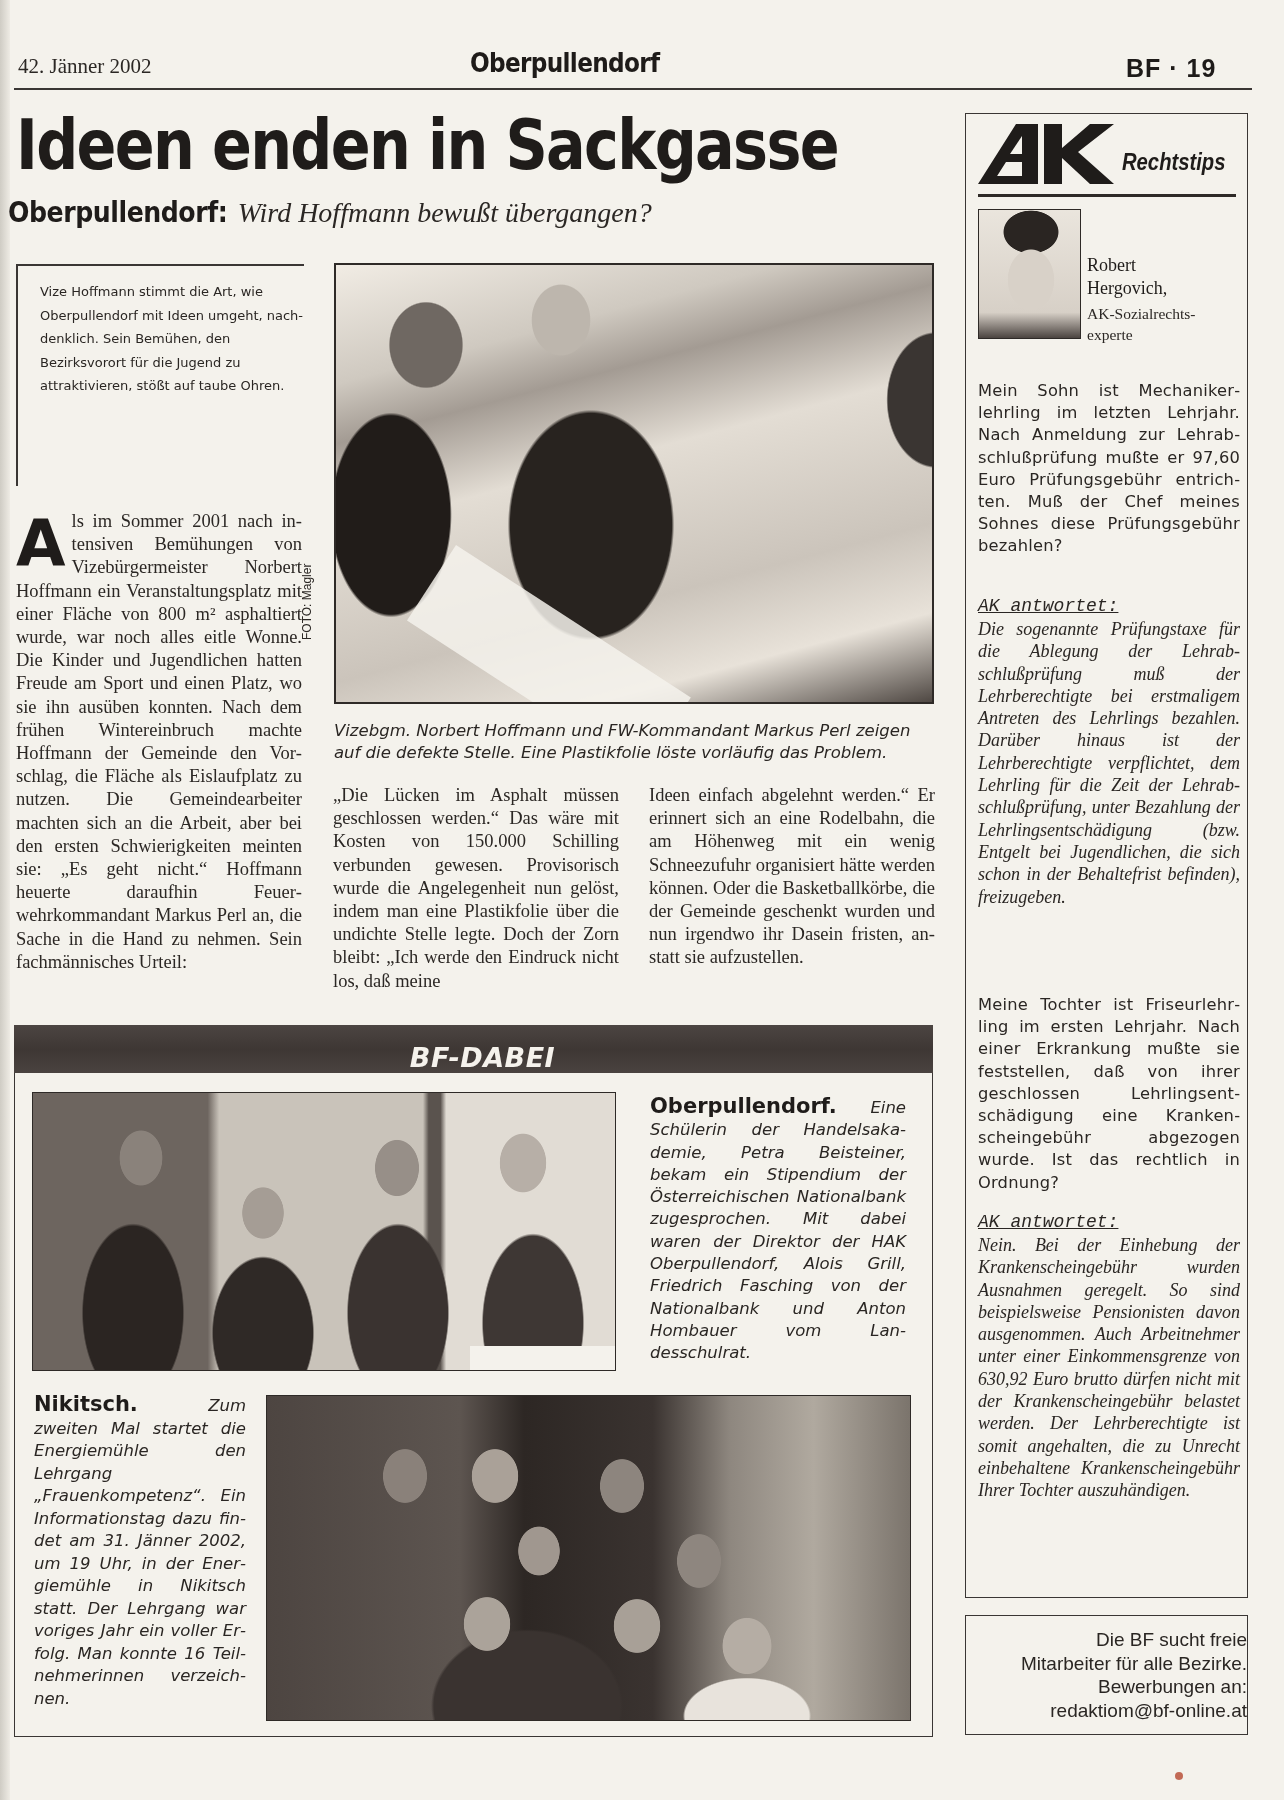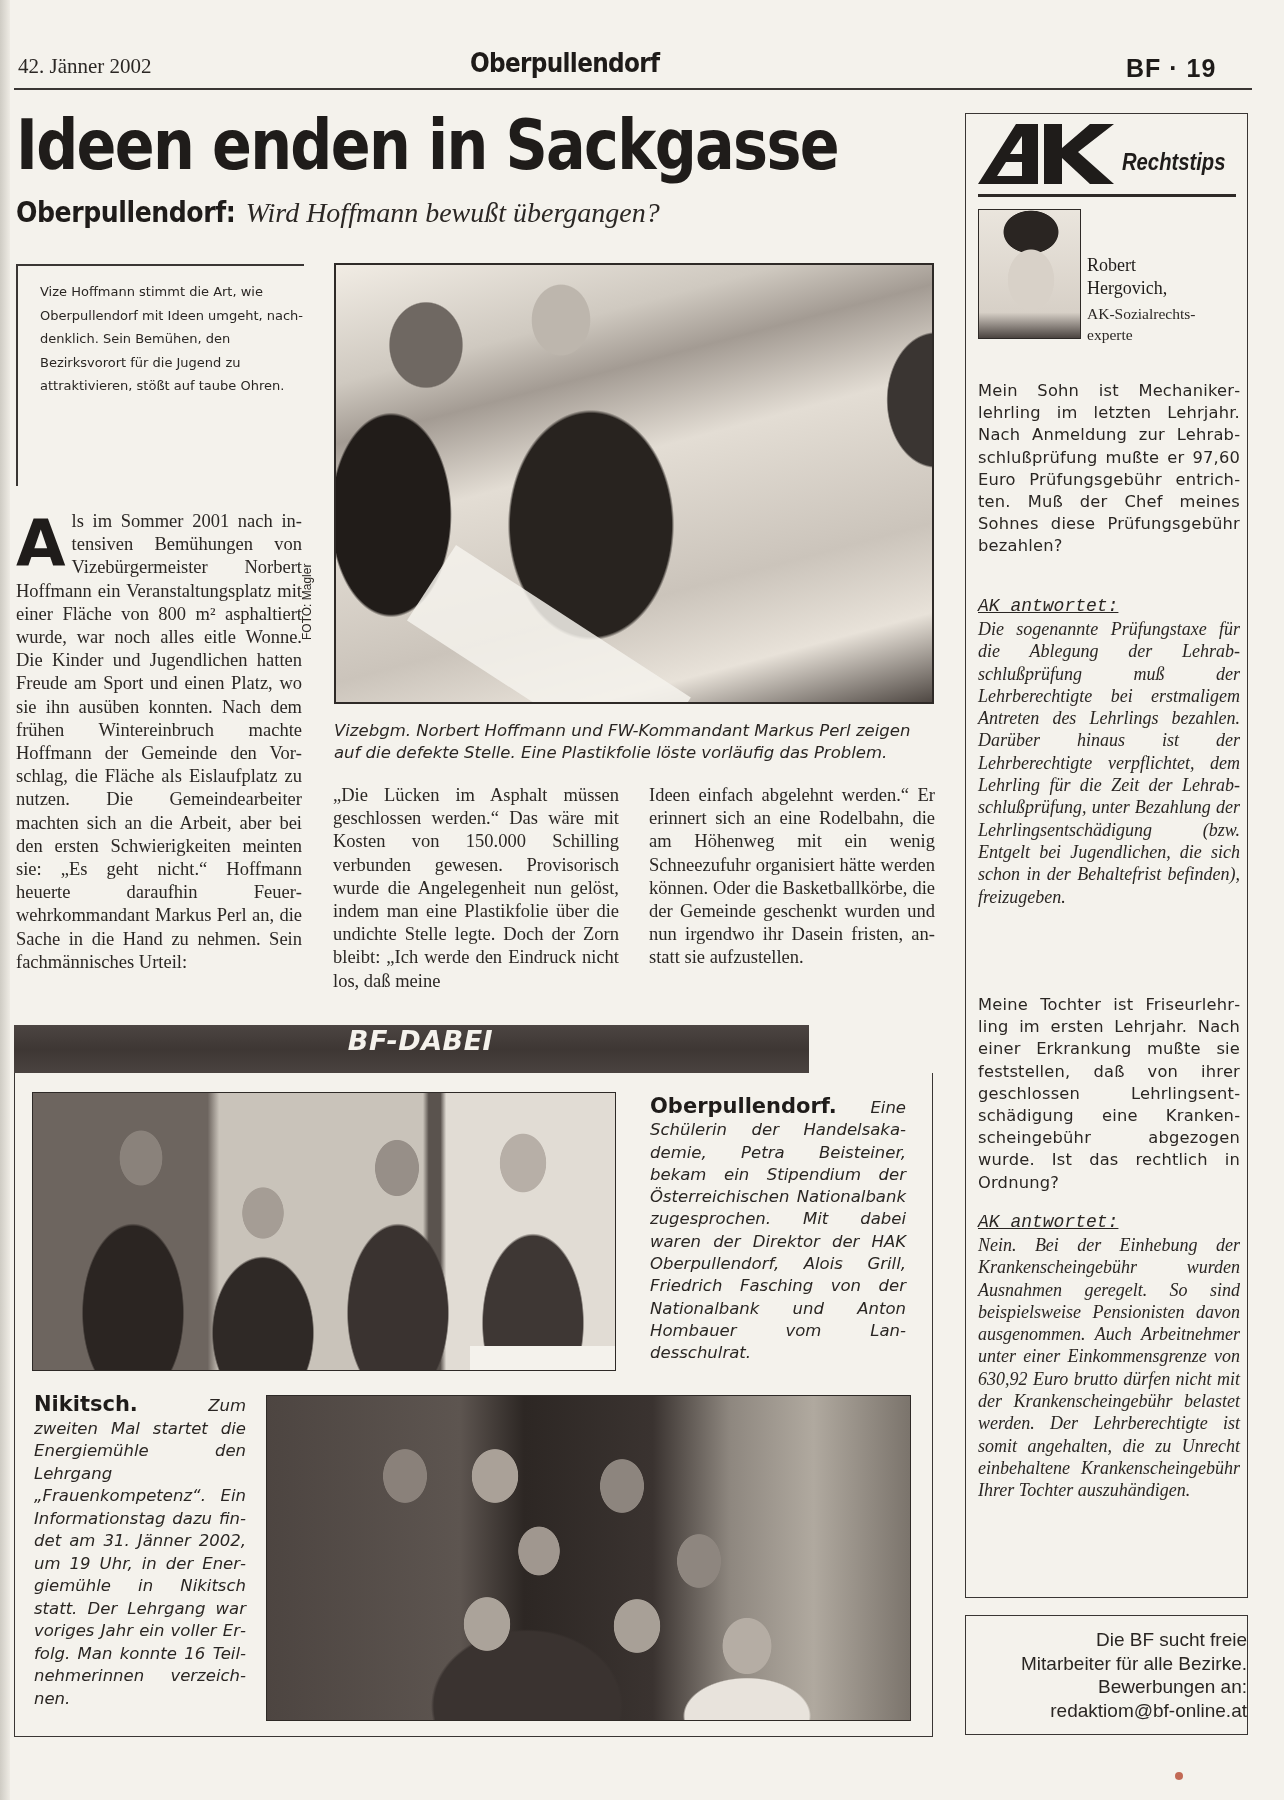--- a/index.html
+++ b/index.html
@@ -8,21 +8,21 @@
   .left-edge { position: absolute; left: 0; top: 0; width: 10px; height: 1800px; background: linear-gradient(90deg, #cfccc4, #eeebe4); }
 
   
   .hdr-date { position: absolute; left: 18px; top: 54px; font-family: "Liberation Serif", serif; font-size: 21px; color: #2b2724; }
   .hdr-section { position: absolute; left: 470px; top: 47px; width: 340px; text-align: left; font-family: "DejaVu Sans", sans-serif; font-weight: bold; font-size: 27px; letter-spacing: -0.8px; transform: scaleX(0.86); transform-origin: left; color: #1e1b19; }
   .hdr-page { position: absolute; left: 1126px; top: 54px; font-family: "Liberation Sans", sans-serif; font-weight: bold; font-size: 25px; color: #1e1b19; letter-spacing: 1px; }
   .hdr-rule { position: absolute; left: 14px; top: 88px; width: 1238px; height: 2px; background: #3a3634; }
 
   
   .headline { position: absolute; left: 16px; top: 104px; font-family: "DejaVu Sans", sans-serif; font-weight: bold; font-size: 70px; letter-spacing: -2px; color: #1f1c1a; transform: scaleX(0.84); transform-origin: left; white-space: nowrap; }
-  .subhead { position: absolute; left: 16px; top: 196px; white-space: nowrap; }
+  .subhead { position: absolute; left: 8px; top: 196px; white-space: nowrap; }
   .subhead .loc { font-family: "DejaVu Sans", sans-serif; font-weight: bold; font-size: 28px; color: #1f1c1a; letter-spacing: -0.5px; display: inline-block; transform: scaleX(0.9); transform-origin: left; }
   .subhead .q { font-family: "Liberation Serif", serif; font-style: italic; font-size: 28px; color: #2b2724; margin-left: -18px; }
 
   
   .intro-box { position: absolute; left: 16px; top: 264px; width: 288px; height: 222px; border-left: 2px solid #3a3634; border-top: 2px solid #3a3634; padding: 14px 0 0 22px; }
   .intro-text { font-family: "DejaVu Sans", sans-serif; font-size: 13px; line-height: 23.5px; color: #2a2623; }
 
   
   .col { position: absolute; font-family: "Liberation Serif", serif; font-size: 18.5px; line-height: 23.2px; text-align: justify; hyphens: manual; color: #2b2724; }
   .col1 { left: 16px; top: 510px; width: 286px; }
@@ -38,21 +38,21 @@
       radial-gradient(ellipse 95px 160px at 55px 250px, #211c19 62%, transparent 64%),
       radial-gradient(ellipse 60px 70px at 90px 80px, #6f6862 60%, transparent 62%),
       radial-gradient(ellipse 48px 58px at 225px 55px, #bdb6ad 60%, transparent 62%),
       linear-gradient(165deg, #f1ece4 0%, #cfc9c0 20%, #a39b93 30%, #e3ddd4 45%, #cbc4bb 70%, #e8e2d9 85%, #4f4843 100%);
   }
   .main-photo .foil { position: absolute; left: 120px; top: 280px; width: 280px; height: 90px; background: rgba(245,242,236,0.85); transform: rotate(33deg); transform-origin: left top; }
   .photo-credit { position: absolute; left: 300px; top: 640px; width: 60px; height: 20px; font-family: "Liberation Sans", sans-serif; font-size: 12px; color: #2b2724; transform: rotate(-90deg); transform-origin: left top; white-space: nowrap; }
   .caption { position: absolute; left: 334px; top: 720px; width: 605px; font-family: "DejaVu Sans", sans-serif; font-style: italic; font-size: 16.5px; line-height: 22px; color: #2a2623; }
 
   
-  .dabei-bar { position: absolute; left: 14px; top: 1025px; width: 795px; height: 48px; background: linear-gradient(180deg, #4c4542, #3e3734 50%, #4a4340); display: flex; align-items: flex-start; justify-content: center; padding-left: 18px; }
+  .dabei-bar { position: absolute; left: 14px; top: 1025px; width: 919px; height: 48px; background: linear-gradient(180deg, #4c4542, #3e3734 50%, #4a4340); display: flex; align-items: flex-end; justify-content: center; padding-left: 18px; }
   .dabei-title { font-family: "DejaVu Sans", sans-serif; font-weight: bold; font-style: italic; font-size: 27px; color: #f5f2ec; letter-spacing: 0.5px; }
   .dabei-frame { position: absolute; left: 14px; top: 1073px; width: 919px; height: 664px; border: 1.5px solid #3a3634; border-top: none; }
 
   .photo2 { position: absolute; left: 32px; top: 1092px; width: 584px; height: 279px; border: 1.5px solid #2e2a27; overflow: hidden;
     background:
       radial-gradient(ellipse 35px 45px at 108px 65px, #8a827b 60%, transparent 62%),
       radial-gradient(ellipse 34px 42px at 230px 120px, #a59d95 60%, transparent 62%),
       radial-gradient(ellipse 36px 46px at 364px 75px, #978f88 60%, transparent 62%),
       radial-gradient(ellipse 38px 48px at 490px 70px, #b7afa7 60%, transparent 62%),
       radial-gradient(ellipse 80px 140px at 100px 220px, #2b2522 62%, transparent 64%),

